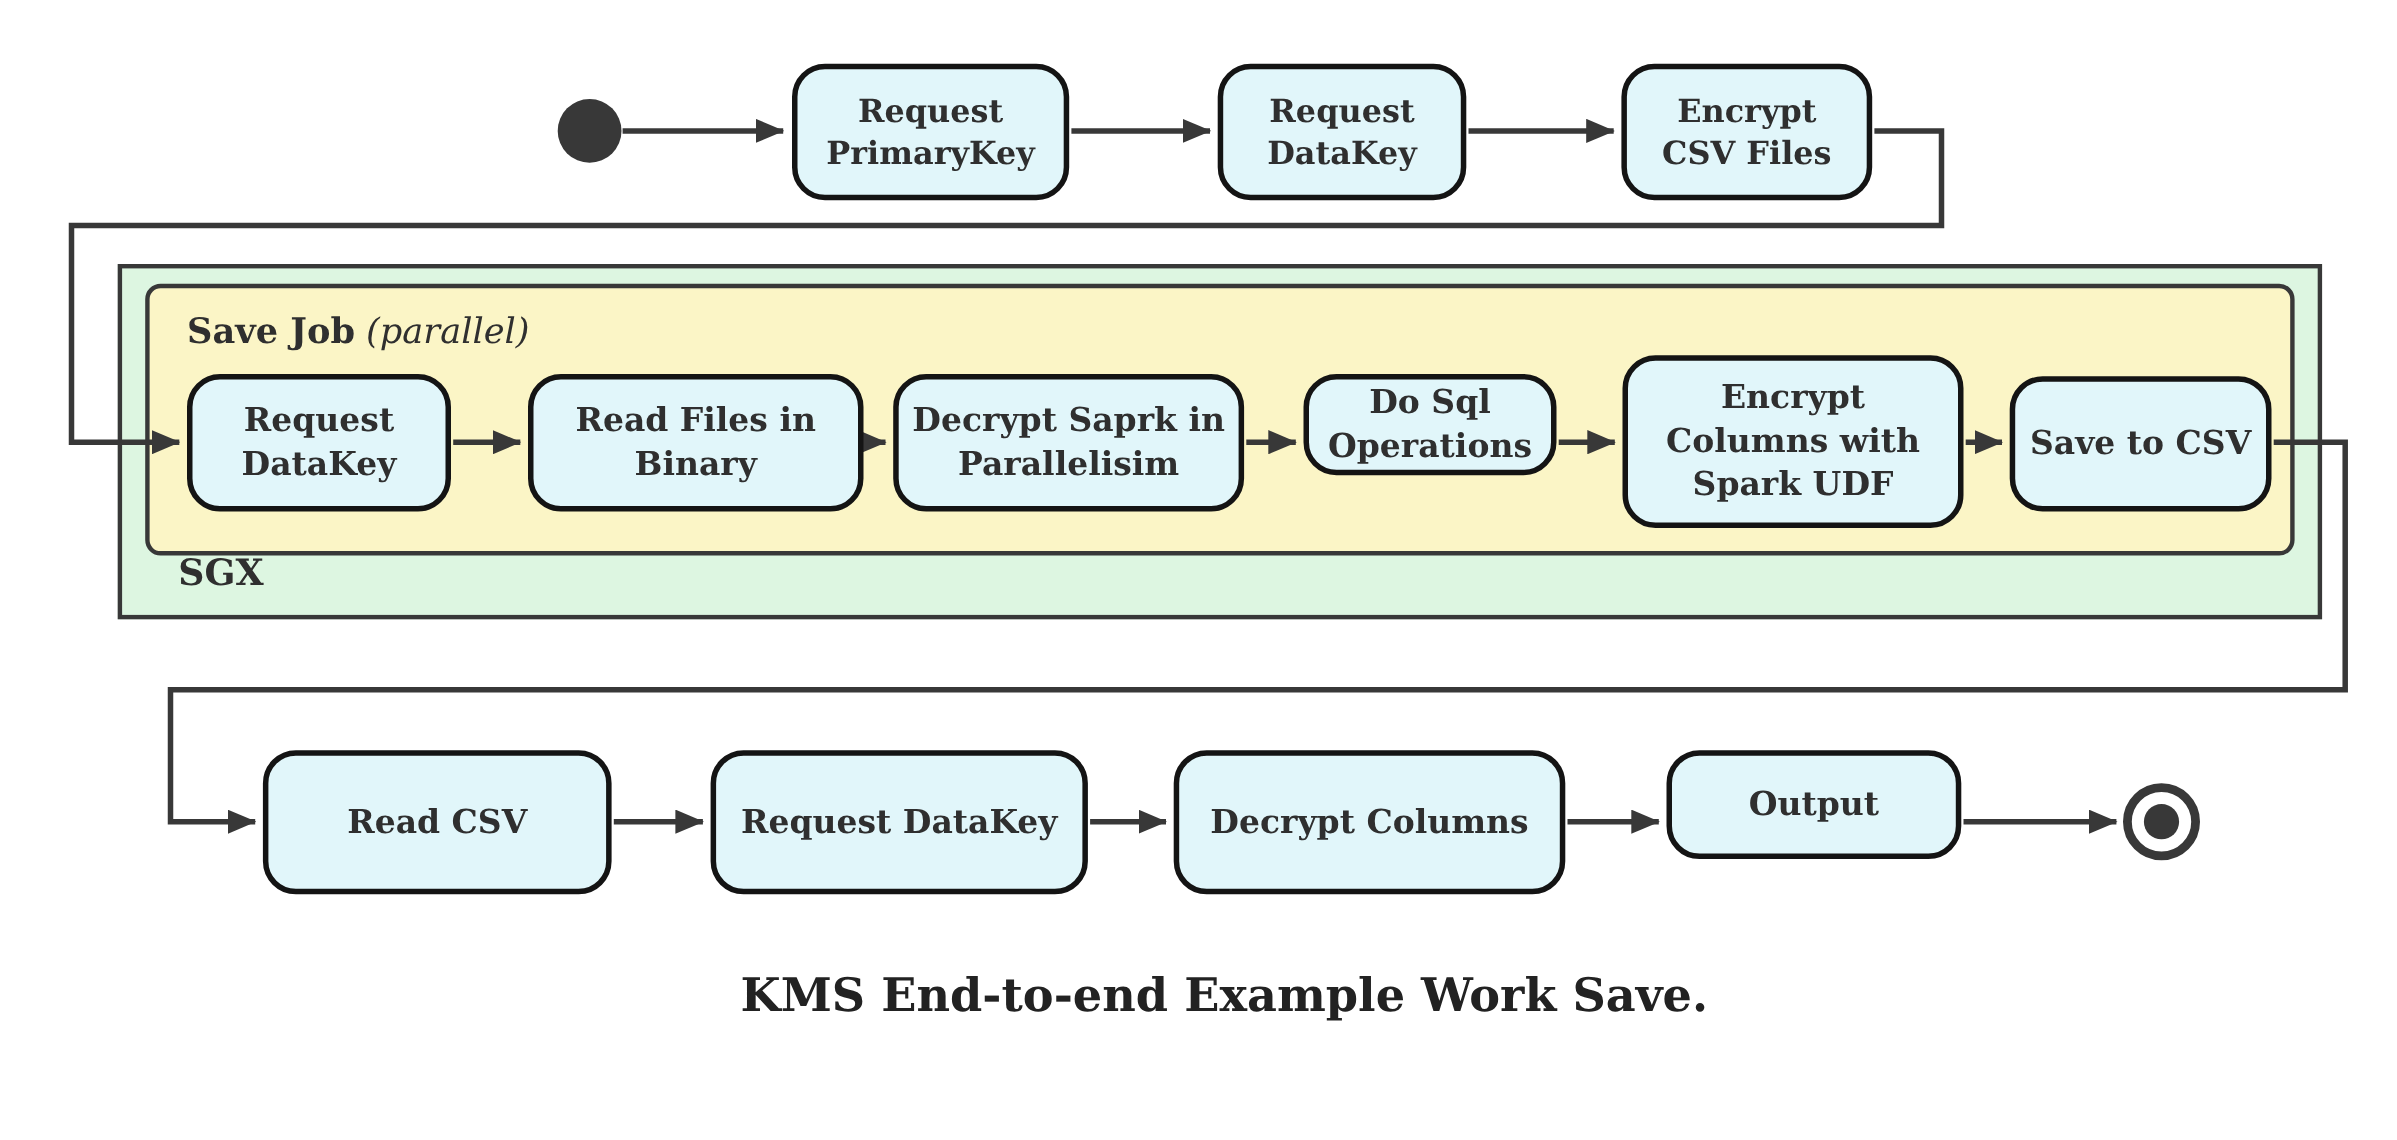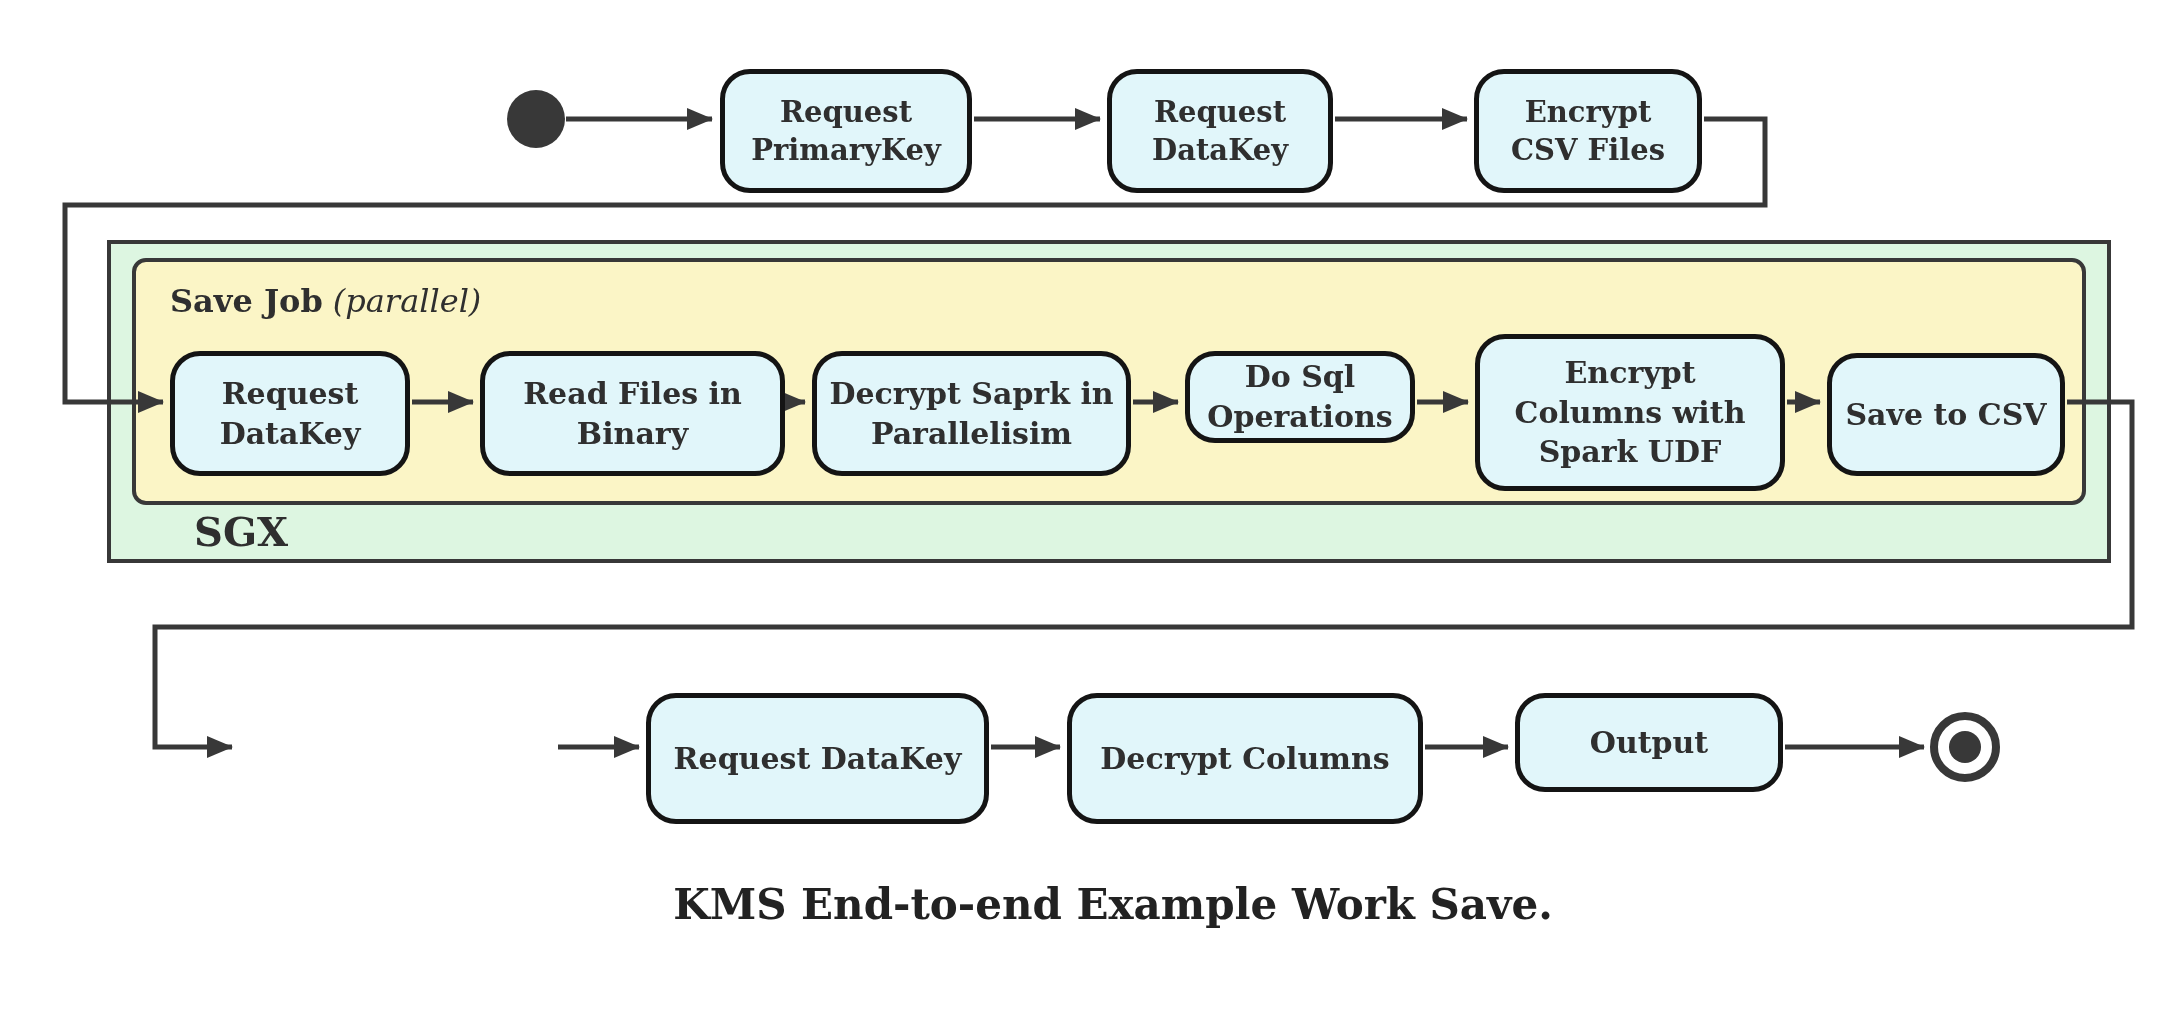--- a/index.html
+++ b/index.html
@@ -25,22 +25,22 @@
     z-index:1;
   }
   .spark{
     left:21px;top:14px;width:1954px;height:247px;
     background:var(--spark-fill);
     border:4px solid var(--container-border);
     border-radius:14px;
     z-index:2;
   }
   .sgx-label{
-    position:absolute;left:51px;bottom:4px;
-    font-weight:700;font-size:40px;color:var(--text);margin-left:32px;
+    position:absolute;left:51px;bottom:19px;
+    font-weight:700;font-size:33px;color:var(--text);
   }
   .spark-label{
     position:absolute;left:34px;top:20px;
     font-size:32px;color:var(--text);
   }
   .spark-label .bold{font-weight:700;}
   .spark-label .ital{font-style:italic;font-weight:400;margin-left:10px;}
   #connectors{
     position:absolute;left:0;top:0;width:2179px;height:1036px;
     z-index:3;pointer-events:none;
@@ -51,21 +51,20 @@
   .end-ring{fill:#ffffff;stroke:var(--connector);stroke-width:8px;}
   .node{
     position:absolute;box-sizing:border-box;z-index:4;
     display:flex;align-items:center;justify-content:center;
     text-align:center;white-space:pre-line;
     background:var(--node-fill);
     border:5px solid var(--node-border);
     border-radius:30px;
     font-weight:700;font-size:30px;line-height:1.32;color:var(--text);
     padding:0 6px;
-    margin-top:11px;
   }
   .caption{
     position:absolute;left:563px;top:880px;width:1100px;z-index:4;
     text-align:center;font-size:42px;font-weight:700;color:#222222;
   }
 </style>
 </head>
 <body>
 
 <div class="canvas">
@@ -122,19 +121,20 @@
 Binary</div>
   <div class="node" style="left:812px;top:340px;width:319px;height:125px">Decrypt Saprk in
 Parallelisim</div>
   <div class="node" style="left:1185px;top:340px;width:230px;height:92px">Do Sql
 Operations</div>
   <div class="node" style="left:1475px;top:323px;width:310px;height:157px">Encrypt
 Columns with
 Spark UDF</div>
   <div class="node" style="left:1827px;top:342px;width:238px;height:123px">Save to CSV</div>
 
+  <div class="node" style="left:239px;top:682px;width:317px;height:131px">Read CSV</div>
   <div class="node" style="left:646px;top:682px;width:343px;height:131px">Request DataKey</div>
   <div class="node" style="left:1067px;top:682px;width:356px;height:131px">Decrypt Columns</div>
   <div class="node" style="left:1515px;top:682px;width:268px;height:99px">Output</div>
 
   <div class="caption">KMS End-to-end Example Work Save.</div>
 
 </div>
 
 </body></html>

